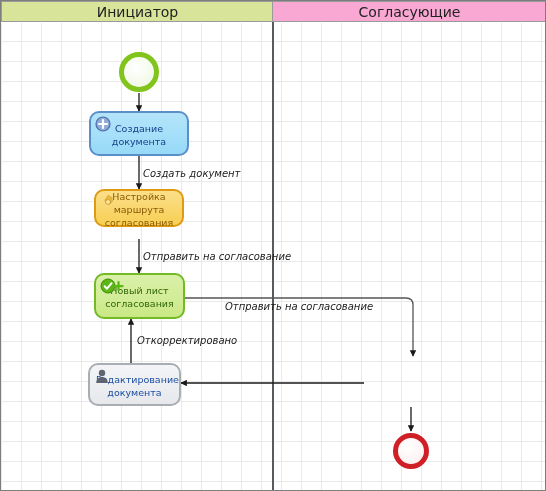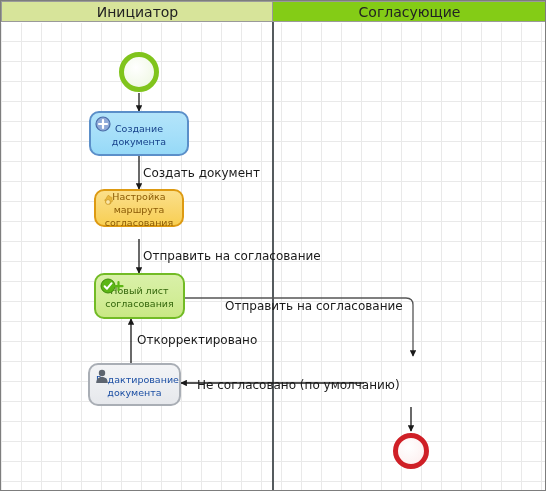--- a/index.html
+++ b/index.html
@@ -47,21 +47,21 @@
     color: #222222;
     border: 1px solid #9a9a9a;
   }
   .lane-header.initiator {
     left: 0; width: 272px;
     background: #d7e49a;
     border-right: none;
   }
   .lane-header.approvers {
     left: 271px; width: 275px;
-    background: #84cc16;
+    background: #f9a8d4;
   }
   .lane-divider {
     position: absolute;
     left: 271px; top: 21px;
     width: 2px; height: 470px;
     background: #555b5e;
   }
   
   svg.edges {
     position: absolute;
@@ -132,25 +132,26 @@
   .badge {
     position: absolute;
     left: 4px; top: 3px;
     width: 16px; height: 16px;
     pointer-events: none;
   }
   .badge.wide { width: 26px; }
   
   .edge-label {
     position: absolute;
-    font-size: 12px;
+    font-size: 10px;
     color: #1a1a1a;
     white-space: nowrap;
     background: transparent;
     line-height: 11px;
+    font-style: italic;
   }
 </style>
 </head>
 <body>
 
 <div id="canvas">
 
   <div class="grid"></div>
 
   <div class="lane-header initiator">
@@ -234,16 +235,15 @@
 
 
   <div class="edge-label" style="left:142px; top:167px;">Создать документ</div>
 
   <div class="edge-label" style="left:142px; top:250px;">Отправить на согласование</div>
 
   <div class="edge-label" style="left:224px; top:300px;">Отправить на согласование</div>
 
   <div class="edge-label" style="left:136px; top:334px;">Откорректировано</div>
 
-  <div class="edge-label" style="left:196px; top:379px;">Не согласовано (по умолчанию)</div>
 
 
 </div>
 
 </body></html>

